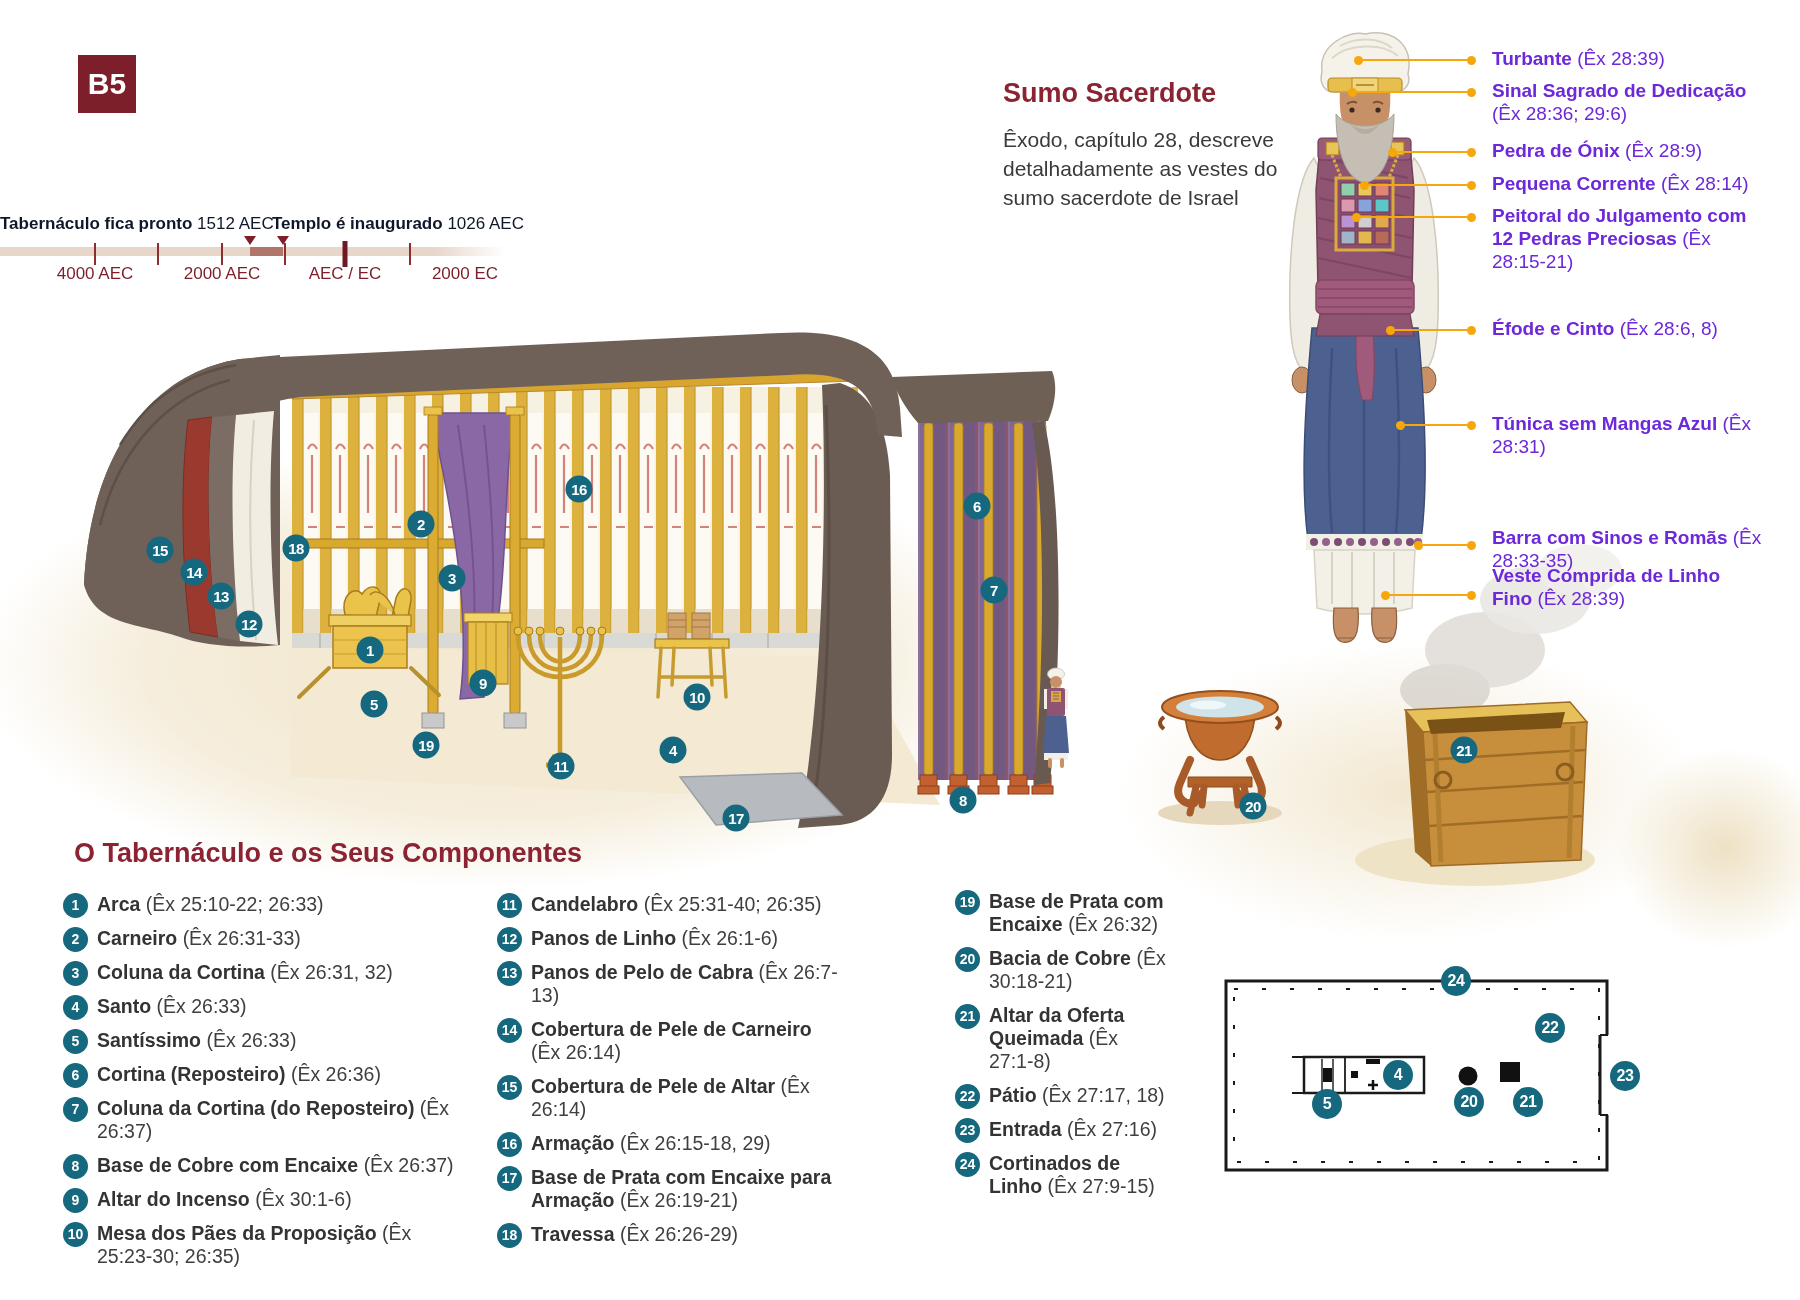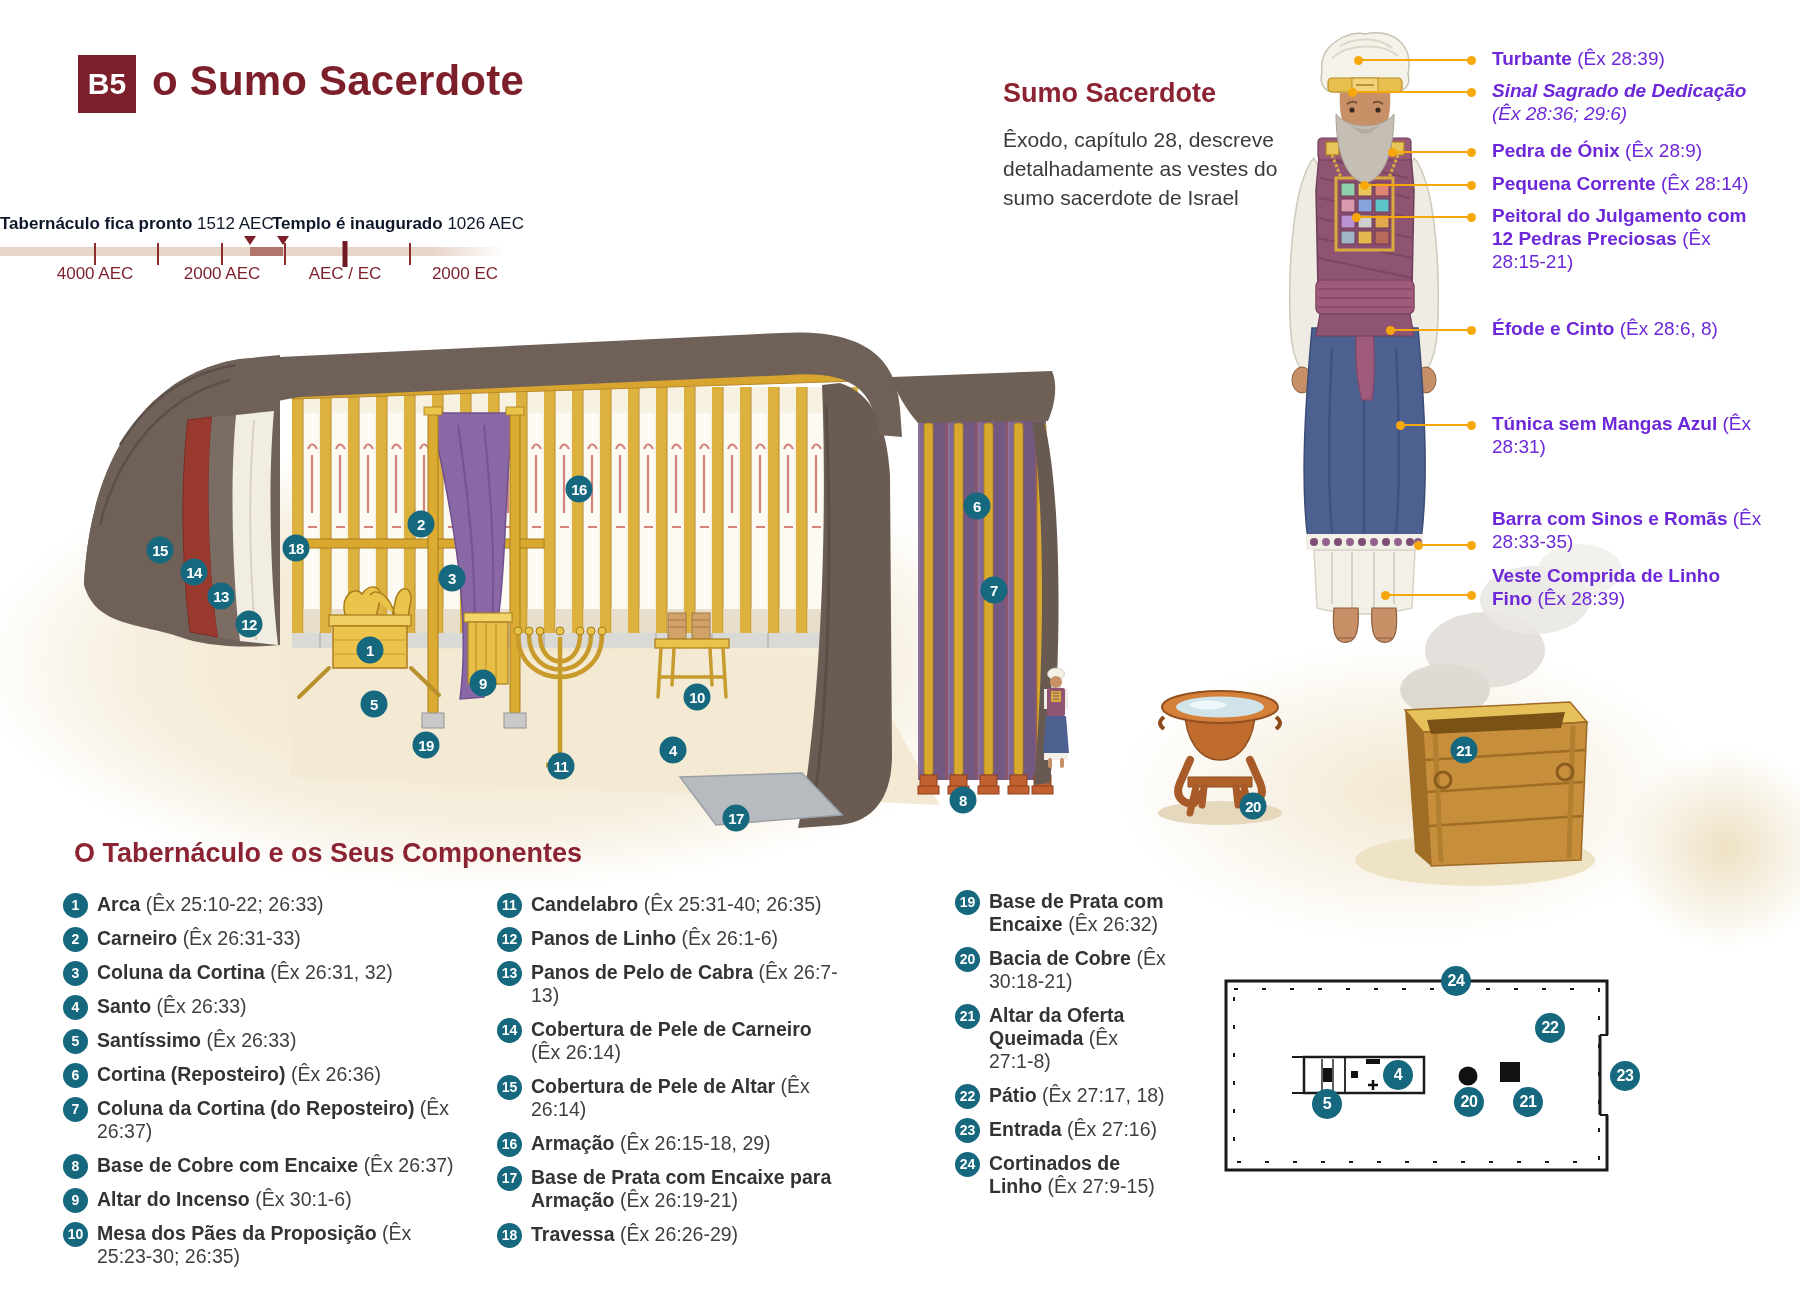--- a/index.html
+++ b/index.html
@@ -63,21 +63,20 @@
 </style>
 </head>
 <body>
 
 <div class="abs sand1"></div>
 <div class="abs sand2"></div>
 <div class="abs sand3"></div>
 
 <div class="abs badge">B5</div>
 <div class="abs title">
-  <div>o Sumo Sacerdote</div>
 </div>
 
 <div class="abs tl-ev" style="left:0;width:258px;text-align:right;">
   <b>Tabernáculo fica pronto</b>&nbsp;<span>1512 AEC</span>
 </div>
 <div class="abs tl-ev" style="left:272px;">
   <b>Templo é inaugurado</b>&nbsp;<span>1026 AEC</span>
 </div>
 <div class="abs tl-tri" style="left:250px;"></div>
 <div class="abs tl-tri" style="left:283px;"></div>
@@ -414,27 +413,27 @@
 <div class="lead" style="left:1352px;top:91px;width:120px;"></div>
 <div class="lead" style="left:1392px;top:151px;width:80px;"></div>
 <div class="lead" style="left:1364px;top:184px;width:108px;"></div>
 <div class="lead" style="left:1356px;top:216px;width:116px;"></div>
 <div class="lead" style="left:1390px;top:329px;width:82px;"></div>
 <div class="lead" style="left:1400px;top:424px;width:72px;"></div>
 <div class="lead" style="left:1418px;top:544px;width:54px;"></div>
 <div class="lead" style="left:1385px;top:594px;width:87px;"></div>
 
 <div class="plabel" style="top:48px;"><b>Turbante</b> <span>(Êx 28:39)</span></div>
-<div class="plabel" style="top:80px;font-style:italic;"><b>Sinal Sagrado de Dedicação</b> <span>(Êx 28:36; 29:6)</span></div>
+<div class="plabel" style="top:80px;"><b>Sinal Sagrado de Dedicação</b> <span>(Êx 28:36; 29:6)</span></div>
 <div class="plabel" style="top:140px;"><b>Pedra de Ónix</b> <span>(Êx 28:9)</span></div>
 <div class="plabel" style="top:173px;"><b>Pequena Corrente</b> <span>(Êx 28:14)</span></div>
 <div class="plabel" style="top:205px;"><b>Peitoral do Julgamento com 12 Pedras Preciosas</b> <span>(Êx 28:15-21)</span></div>
 <div class="plabel" style="top:318px;"><b>Éfode e Cinto</b> <span>(Êx 28:6, 8)</span></div>
 <div class="plabel" style="top:413px;"><b>Túnica sem Mangas Azul</b> <span>(Êx 28:31)</span></div>
-<div class="plabel" style="top:508px;"><b>Barra com Sinos e Romãs</b> <span>(Êx 28:33-35)</span></div>
+<div class="plabel" style="top:527px;"><b>Barra com Sinos e Romãs</b> <span>(Êx 28:33-35)</span></div>
 <div class="plabel" style="top:565px;"><b>Veste Comprida de Linho Fino</b> <span>(Êx 28:39)</span></div>
 
 <div class="abs comp-h">O Tabernáculo e os Seus Componentes</div>
 <div class="abs col col1">
 
     <div class="comp-item">
       <span class="num">1</span>
       <b>Arca</b>
       <span class="ref">(Êx 25:10-22; 26:33)</span>
     </div>

